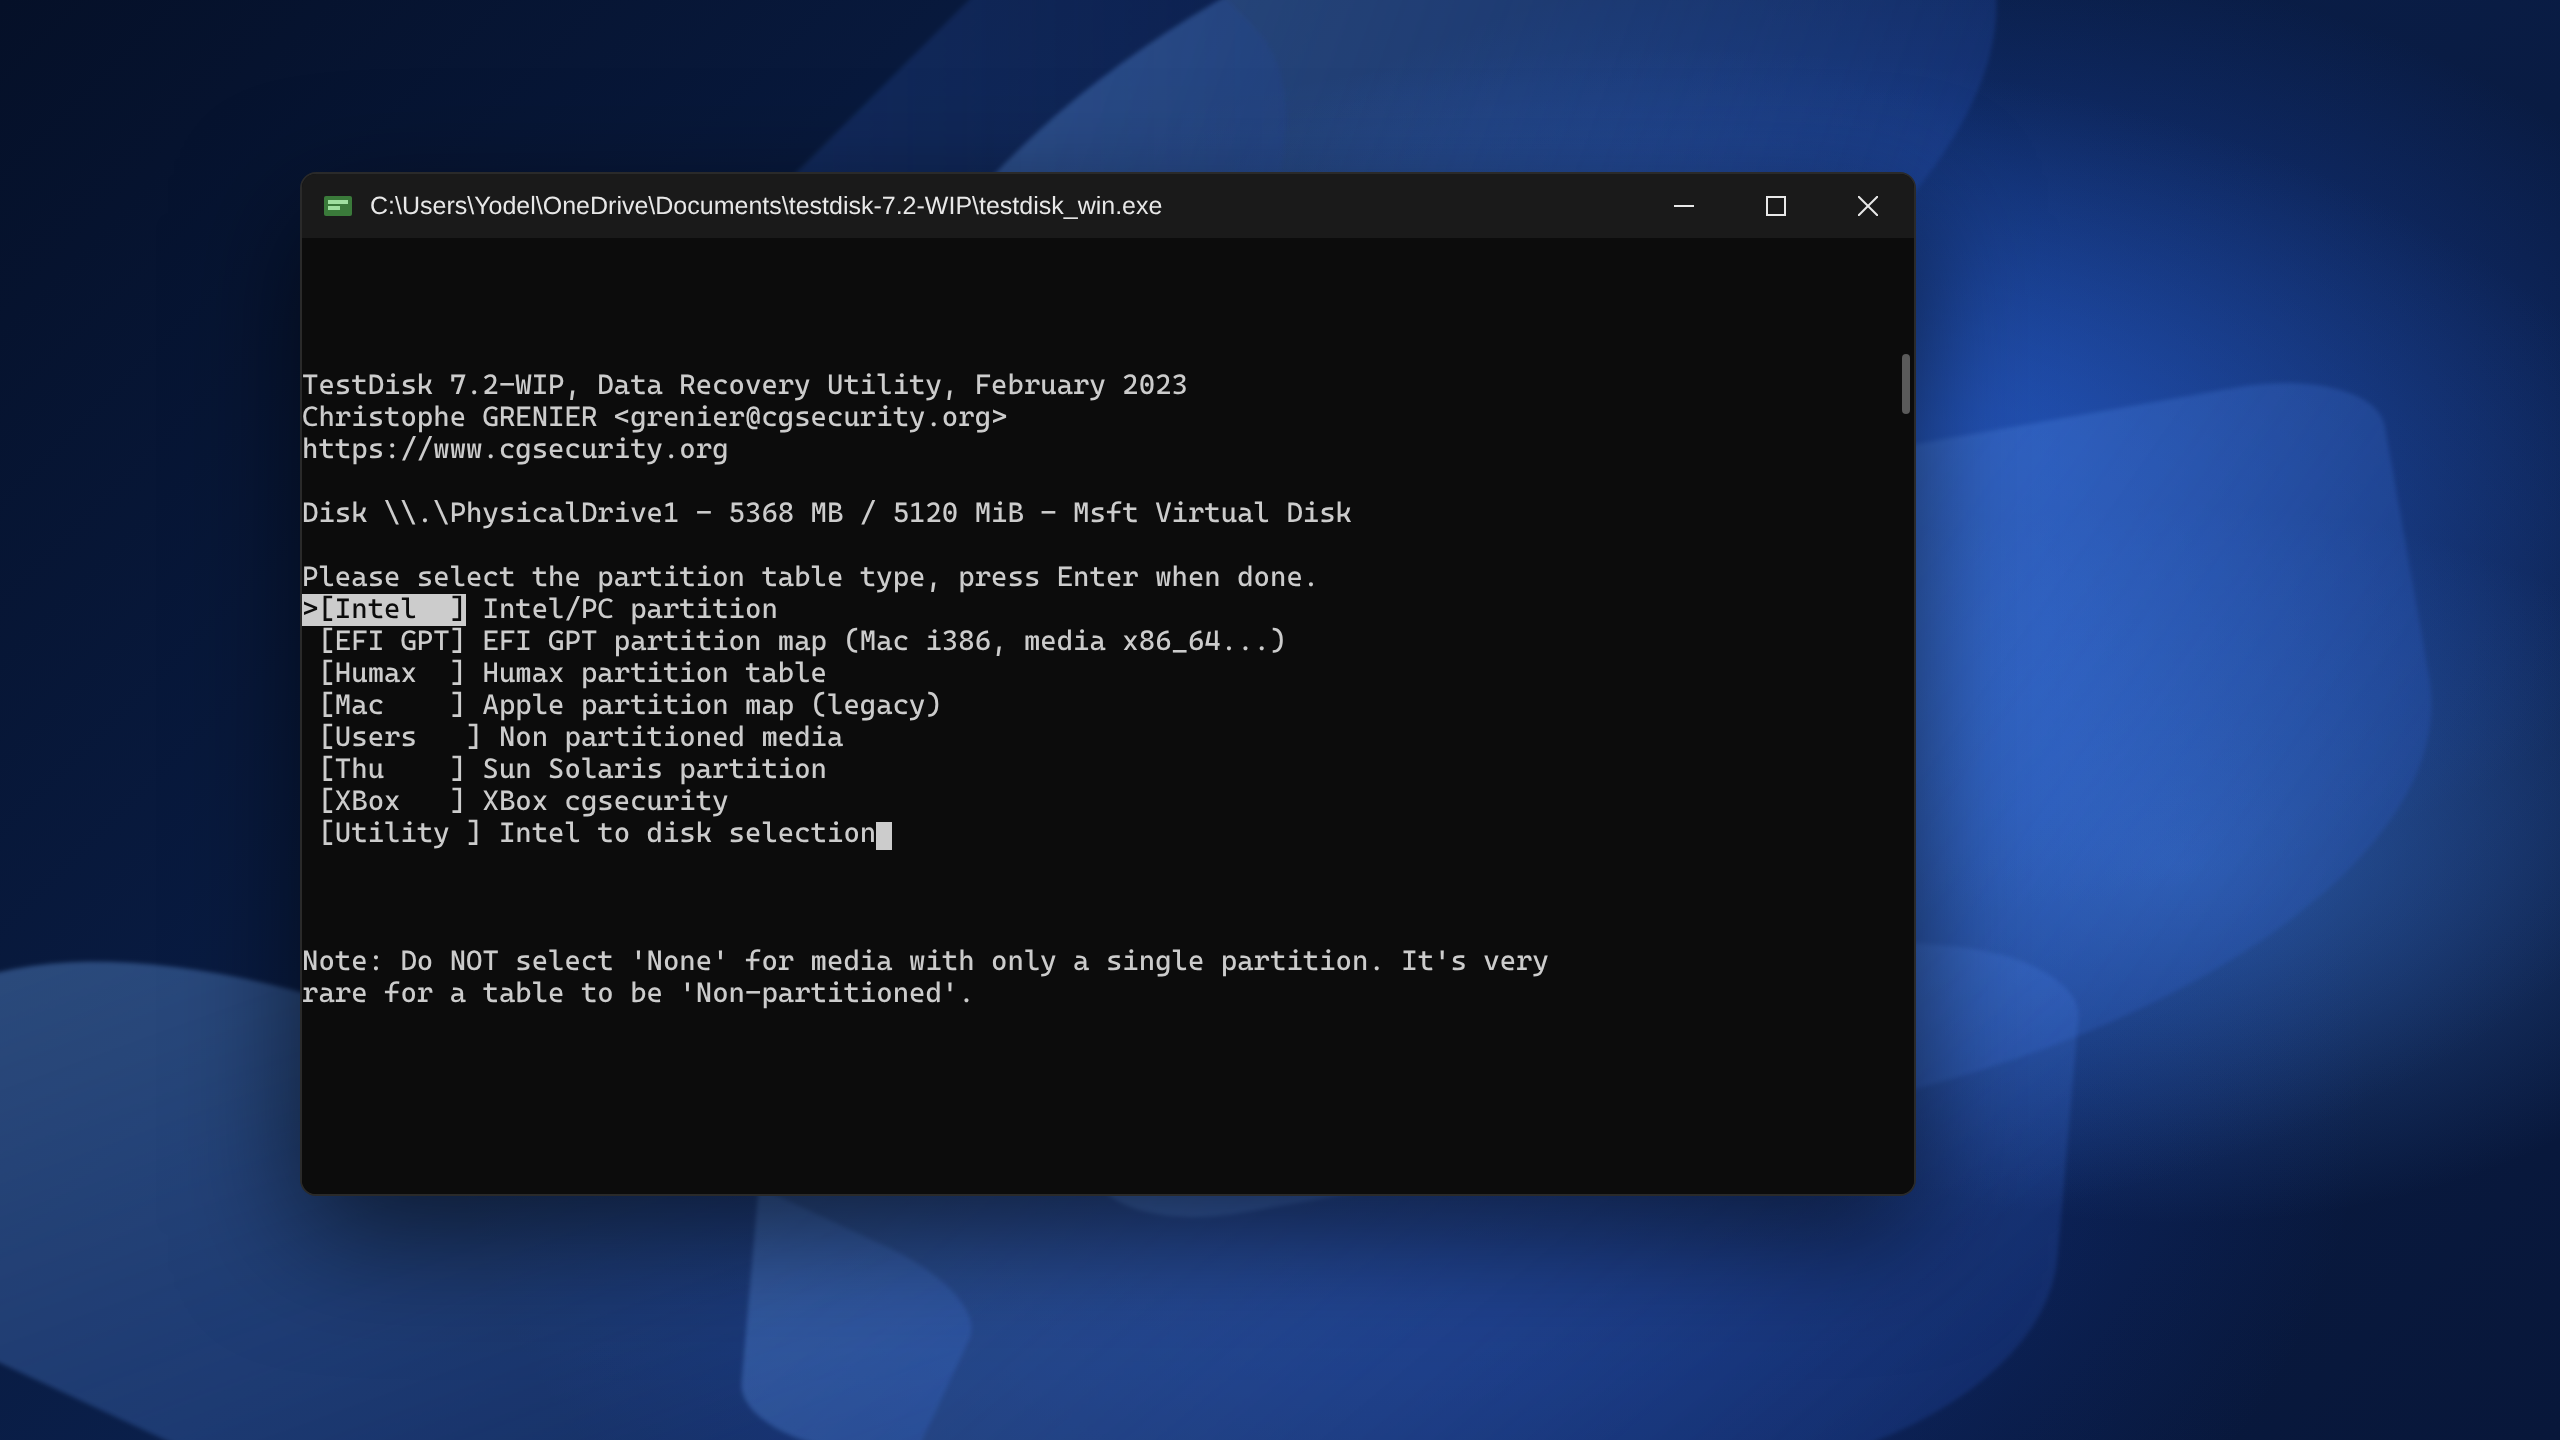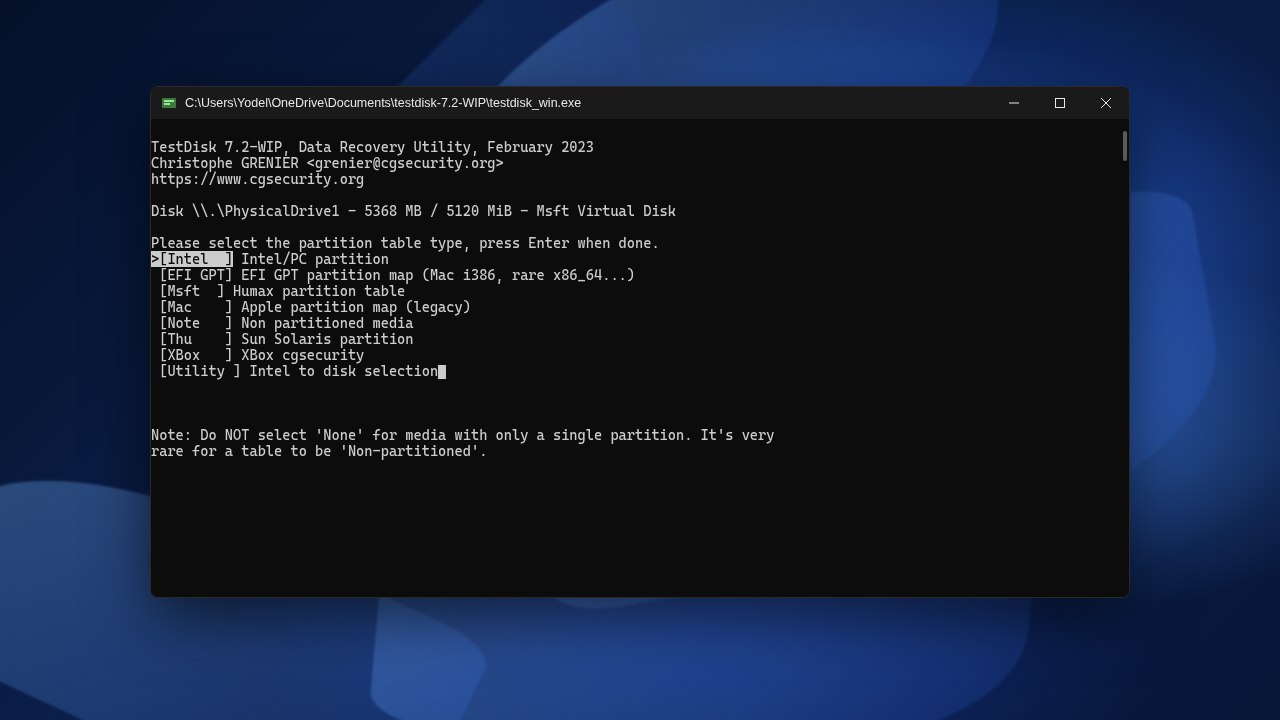--- a/index.html
+++ b/index.html
@@ -27,27 +27,28 @@
   }
   .p1{width:600px;height:280px;top:-40px;left:420px;transform:rotate(-25deg);}
   .p2{width:700px;height:320px;top:240px;left:520px;transform:rotate(-10deg);}
   .p3{width:650px;height:300px;top:450px;left:380px;transform:rotate(5deg);}
   .p4{width:500px;height:220px;top:80px;left:200px;transform:rotate(-45deg);background:linear-gradient(135deg,rgba(70,130,240,0.25),rgba(20,50,160,0.1));}
   .p5{width:550px;height:240px;top:520px;left:-80px;transform:rotate(25deg);}
 
   .window {
     position:absolute;
     left:150px; top:86px;
-    width:980px; height:512px;
+    width:808px; height:512px;
     background:#0c0c0c;
     border:1px solid #2a2a2a;
     border-radius:8px;
     box-shadow:0 20px 60px rgba(0,0,0,0.6);
     display:flex; flex-direction:column;
     overflow:hidden;
+    gap:46px;
   }
   .titlebar {
     height:32px;
     background:#1a1a1a;
     display:flex; align-items:center;
     padding-left:10px;
     color:#e8e8e8;
     font-size:12.5px;
     user-select:none;
   }
@@ -138,24 +139,24 @@
 
   <div class="terminal">
 <span class="line">TestDisk 7.2-WIP, Data Recovery Utility, February 2023</span>
 <span class="line">Christophe GRENIER &lt;grenier@cgsecurity.org&gt;</span>
 <span class="line">https://www.cgsecurity.org</span>
 
 <span class="line">Disk \\.\PhysicalDrive1 - 5368 MB / 5120 MiB - Msft Virtual Disk</span>
 
 <span class="line">Please select the partition table type, press Enter when done.</span>
 <span class="line"><span class="sel">&gt;</span><span class="sel">[Intel  ]</span> <span>Intel/PC partition</span></span>
-<span class="line"> <span>[EFI GPT]</span> <span>EFI GPT partition map (Mac i386, rare x86_64...)</span></span>
-<span class="line"> <span>[Msft  ]</span> <span>Humax partition table</span></span>
+<span class="line"> <span>[EFI GPT]</span> <span>EFI GPT partition map (Mac i386, media x86_64...)</span></span>
+<span class="line"> <span>[Humax  ]</span> <span>Humax partition table</span></span>
 <span class="line"> <span>[Mac    ]</span> <span>Apple partition map (legacy)</span></span>
-<span class="line"> <span>[Note   ]</span> <span>Non partitioned media</span></span>
+<span class="line"> <span>[Users   ]</span> <span>Non partitioned media</span></span>
 <span class="line"> <span>[Thu    ]</span> <span>Sun Solaris partition</span></span>
 <span class="line"> <span>[XBox   ]</span> <span>XBox cgsecurity</span></span>
 <span class="line"> <span>[Utility ]</span> <span>Intel to disk selection</span><span class="cursor"></span></span>
 
 
 
 <span class="line">Note: Do NOT select 'None' for media with only a single partition. It's very</span>
 <span class="line">rare for a table to be 'Non-partitioned'.</span>
     <div class="scrollbar-track">
       <div class="scrollbar-thumb"></div>

